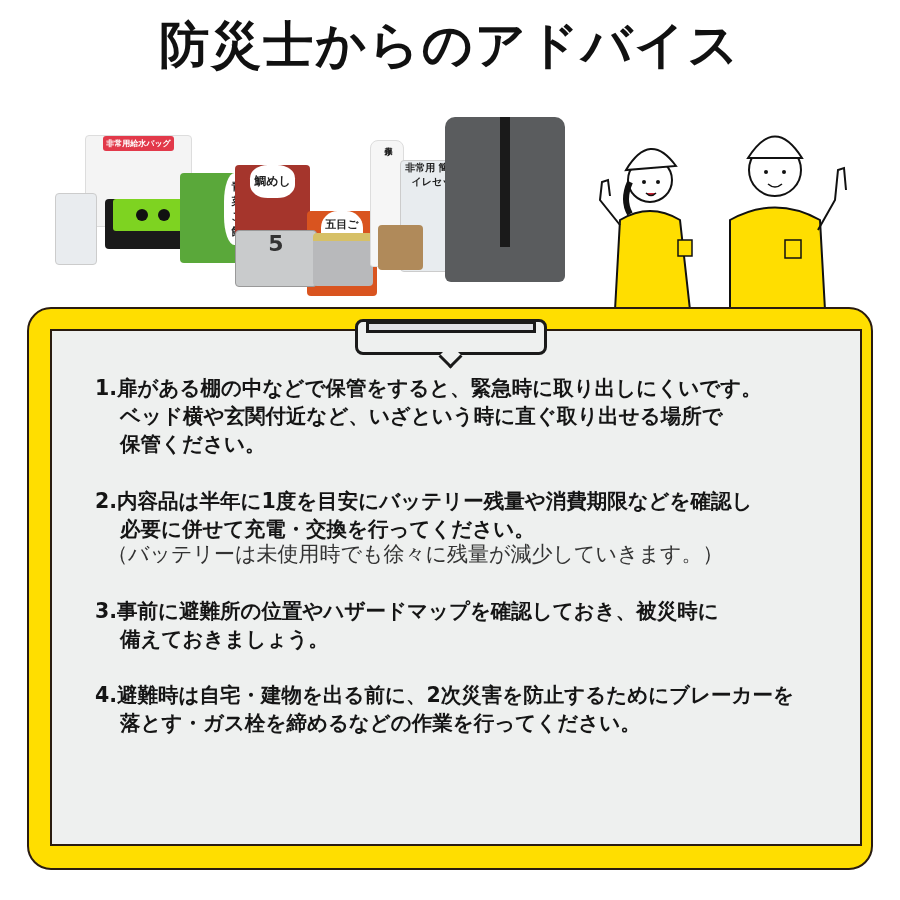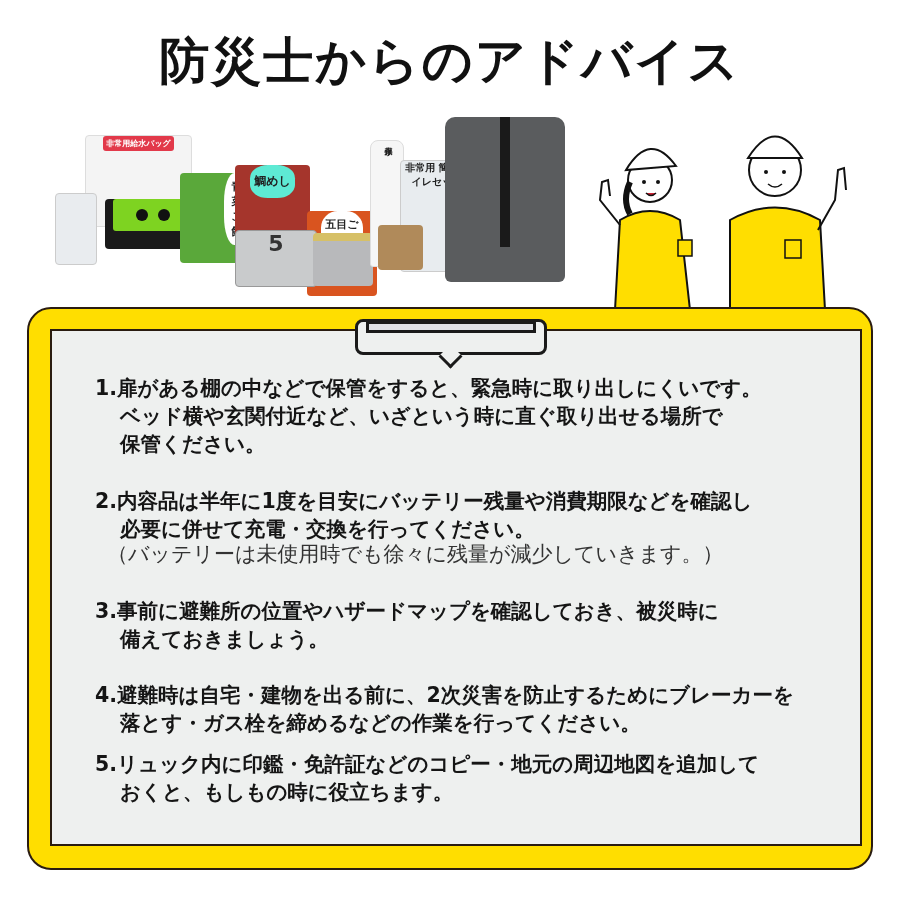--- a/index.html
+++ b/index.html
@@ -1,18 +1,18 @@
 <!DOCTYPE html>
 <html><head>
 <meta charset="utf-8">
 <style>
   html, body { margin:0; padding:0; }
   body { width:900px; height:900px; background:#ffffff; position:relative; overflow:hidden;
          font-family:"DejaVu Sans", "Liberation Sans", sans-serif; }
-  .title { position:absolute; left:0; top:28px; width:900px; text-align:center;
+  .title { position:absolute; left:0; top:12px; width:900px; text-align:center;
            font-size:50px; font-weight:bold; color:#111; letter-spacing:2px; }
   .products { position:absolute; left:45px; top:115px; width:530px; height:175px; }
   .prod { position:absolute; border-radius:4px; display:flex; align-items:flex-start; justify-content:center;
           font-weight:bold; color:#222; text-align:center; }
   .people { position:absolute; left:580px; top:110px; width:290px; height:200px; }
   .board { position:absolute; left:27px; top:307px; width:846px; height:563px; background:#ffde00;
            border:2px solid #2a1c10; border-radius:24px; box-sizing:border-box; }
   .paper { position:absolute; left:50px; top:329px; width:812px; height:517px; background:#eef0ef;
            border:2px solid #2a1c10; box-sizing:border-box; }
   .clip { position:absolute; left:355px; top:319px; width:192px; height:36px; background:#eef0ef;
@@ -40,21 +40,21 @@
   <div class="prod" style="left:60px;top:84px;width:95px;height:50px;background:#1a1a1a;">
     <div style="width:80px;height:32px;background:#7ed321;border-radius:3px;display:flex;align-items:center;justify-content:center;gap:10px;">
       <span style="width:12px;height:12px;background:#111;border-radius:50%;"></span>
       <span style="width:12px;height:12px;background:#111;border-radius:50%;"></span>
     </div>
   </div>
   <div class="prod" style="left:135px;top:58px;width:70px;height:90px;background:#5aa83a;">
     <span style="background:#fff;border-radius:40%;padding:6px 4px;font-size:11px;width:34px;margin-left:44px;">青菜ご飯</span>
   </div>
   <div class="prod" style="left:190px;top:50px;width:75px;height:85px;background:#a5352c;">
-    <span style="background:#5eead4;border-radius:40%;padding:8px 4px;font-size:12px;">鯛めし</span>
+    <span style="background:#ffffff;border-radius:40%;padding:8px 4px;font-size:12px;">鯛めし</span>
   </div>
   <div class="prod" style="left:262px;top:58px;width:70px;height:85px;background:#d9541f;margin-top:38px;">
     <span style="background:#fff;border-radius:40%;padding:6px 4px;font-size:11px;width:34px;">五目ご飯</span>
   </div>
   <div class="prod" style="left:190px;top:115px;width:80px;height:55px;background:#c9cbcc;border:1px solid #999;">
     <span style="font-size:22px;color:#333;">5</span>
   </div>
   <div class="prod" style="left:268px;top:118px;width:60px;height:45px;background:#b8b9bb;border-top:8px solid #d6c067;"></div>
   <div class="prod" style="left:325px;top:25px;width:32px;height:125px;background:#f6f6f6;border:1px solid #ddd;border-radius:8px 8px 3px 3px;">
     <span style="font-size:8px;writing-mode:vertical-rl;">保存水</span>
@@ -110,17 +110,13 @@
     <div class="line note">（バッテリーは未使用時でも徐々に残量が減少していきます。）</div>
   </div>
   <div class="tip" style="margin-bottom:28px;">
     <div class="line">3.事前に避難所の位置やハザードマップを確認しておき、被災時に</div>
     <div class="line indent">備えておきましょう。</div>
   </div>
   <div class="tip" style="margin-bottom:13px;">
     <div class="line">4.避難時は自宅・建物を出る前に、2次災害を防止するためにブレーカーを</div>
     <div class="line indent">落とす・ガス栓を締めるなどの作業を行ってください。</div>
   </div>
-  <div class="tip">
-    <div class="line">5.リュック内に印鑑・免許証などのコピー・地元の周辺地図を追加して</div>
-    <div class="line indent">おくと、もしもの時に役立ちます。</div>
-  </div>
 </div>
 
 </body></html>

